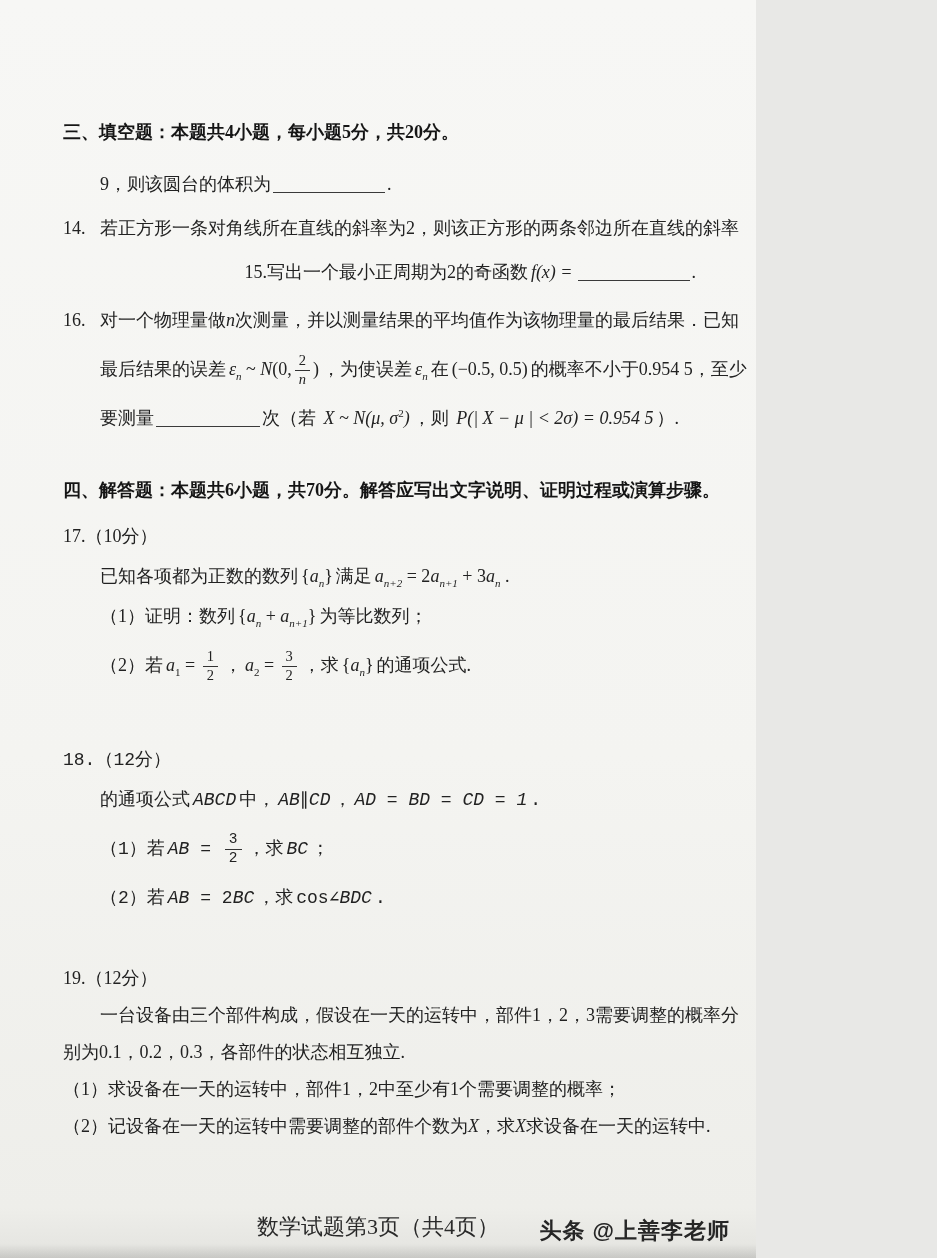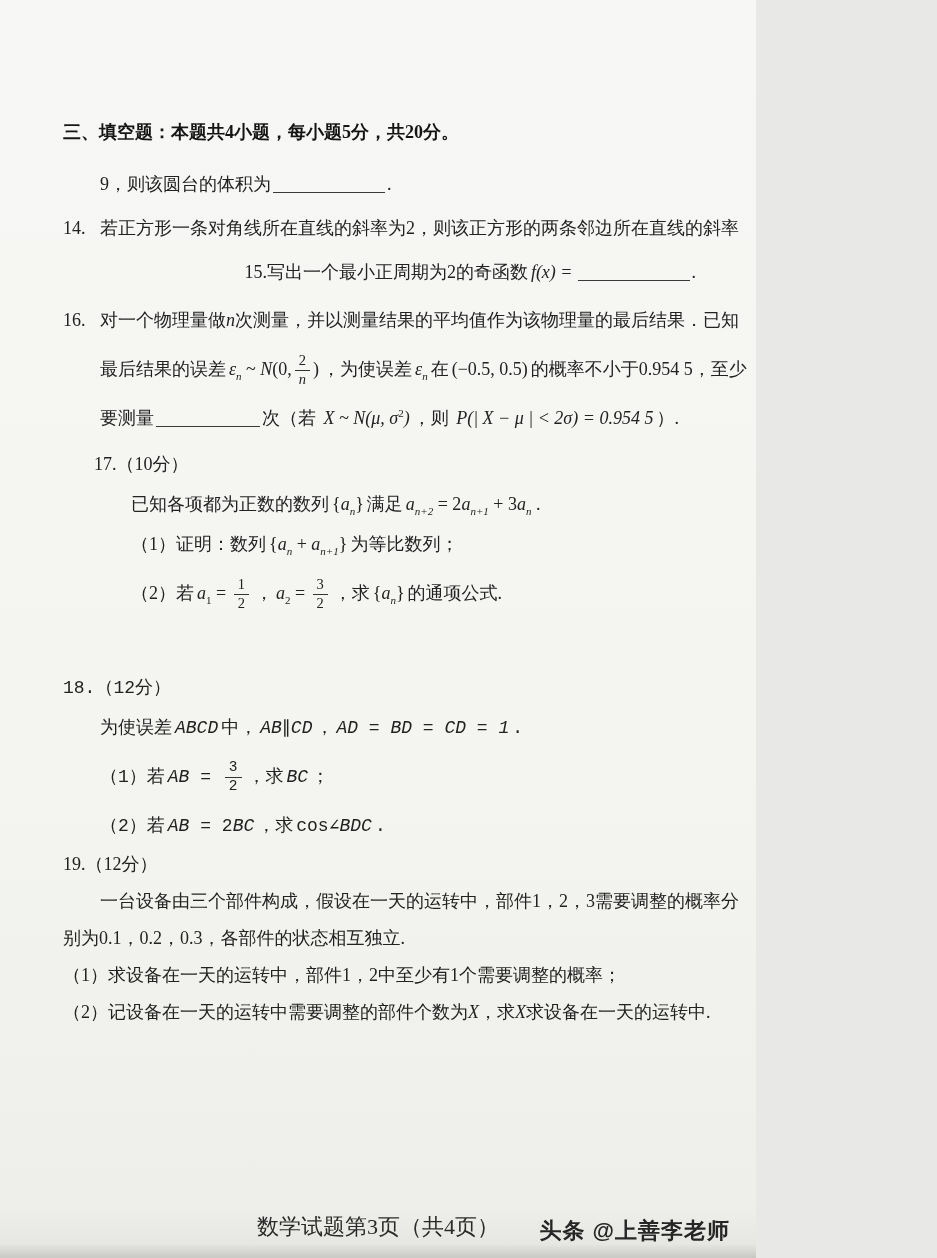--- a/index.html
+++ b/index.html
@@ -26,21 +26,21 @@
   sub { font-size:11px; line-height:0; }
   sup { font-size:11px; line-height:0; }
   .blank { display:inline-block; height:1.05em; border-bottom:1.5px solid #3a3a3a; vertical-align:-3px; margin:0 2px; }
   .w112 { width:112px; } .w58 { width:58px; } .w104 { width:104px; }
   .frac { display:inline-flex; flex-direction:column; align-items:center; font-size:14.5px; line-height:1.1; vertical-align:middle; margin:0 3px; }
   .frac .fn { border-bottom:1.2px solid #333; padding:0 4px 1px; }
   .frac .fd { padding-top:1px; }
   .sec { margin-top:0; }
   .q13 { margin-top:12px; } .q14 { margin-top:4px; } .q15 { margin-top:4px;text-align:right; } .q16 { margin-top:8px; }
   .sec4 { margin-top:32px; }
-  .q17 { margin-top:6px;margin-left:31px; } .q18 { margin-top:46px;font-family:Liberation Mono, monospace; } .q19 { }
+  .q17 { margin-top:6px; } .q18 { margin-top:46px;font-family:Liberation Mono, monospace; } .q19 { margin-top:42px; }
   .q19 .line { line-height:37px; }
   .footer { position:absolute; left:0; bottom:16px; width:100%; text-align:center; font-size:22px; color:#2a2a2a; }
   .watermark { position:absolute; right:26px; bottom:12px; font-size:22px; font-weight:700; color:#262626;
     font-family:"Liberation Sans","DejaVu Sans",sans-serif; letter-spacing:1px; }
 </style>
 </head>
 <body>
 
 <div class="page">
 
@@ -60,37 +60,38 @@
 
   <div class="q16">
     <div class="line"><span class="qnum">16.</span><span>对一个物理量做</span><span class="mi">n</span><span>次测量，并以测量结果的平均值作为该物理量的最后结果．已知</span></div>
     <div class="line cont tall"><span>最后结果的误差</span><span class="mr"><span class="mi">ε</span><sub class="mi">n</sub><span> ~ </span><span class="mi">N</span><span>(0,</span><span class="frac">
             <span class="fn">2</span>
             <span class="fd mi">n</span>
           </span><span>)</span></span><span>，为使误差</span><span class="mr"><span class="mi">ε</span><sub class="mi">n</sub></span><span>在</span><span class="mr">(−0.5, 0.5)</span><span>的概率不小于0.954 5，至少</span></div>
     <div class="line cont"><span>要测量</span><span class="blank w104"></span><span>次（若 </span><span class="mr"><span class="mi">X ~ N(μ, σ</span><sup>2</sup><span class="mi">)</span></span><span>，则 </span><span class="mi mr">P(| X − μ | &lt; 2σ) = 0.954 5</span><span>）.</span></div>
   </div>
 
+  <div class="line sec4"><span class="bold">四、解答题：</span><span class="bold">本题共6小题，共70分。解答应写出文字说明、证明过程或演算步骤。</span></div>
 
   <div class="q17">
     <div class="line">17.（10分）</div>
     <div class="line cont"><span>已知各项都为正数的数列</span><span class="mr"><span>{</span><span class="mi">a</span><sub class="mi">n</sub><span>}</span></span><span>满足</span><span class="mr"><span class="mi">a</span><sub class="mi">n+2</sub><span> = 2</span><span class="mi">a</span><sub class="mi">n+1</sub><span> + 3</span><span class="mi">a</span><sub class="mi">n</sub><span> .</span></span></div>
     <div class="line cont"><span>（1）</span><span>证明：数列</span><span class="mr"><span>{</span><span class="mi">a</span><sub class="mi">n</sub><span> + </span><span class="mi">a</span><sub class="mi">n+1</sub><span>}</span></span><span>为等比数列；</span></div>
     <div class="line cont tall"><span>（2）</span><span>若</span><span class="mr"><span class="mi">a</span><sub>1</sub><span> = </span><span class="frac">
             <span class="fn">1</span>
             <span class="fd">2</span>
           </span></span><span>，</span><span class="mr"><span class="mi">a</span><sub>2</sub><span> = </span><span class="frac">
             <span class="fn">3</span>
             <span class="fd">2</span>
           </span></span><span>，求</span><span class="mr"><span>{</span><span class="mi">a</span><sub class="mi">n</sub><span>}</span></span><span>的通项公式.</span></div>
   </div>
 
   <div class="q18">
     <div class="line">18.（12分）</div>
-    <div class="line cont"><span>为使误差</span><span class="mi mr">ABCD</span><span>中，</span><span class="mr"><span class="mi">AB</span><span>∥</span><span class="mi">CD</span></span><span>，</span><span class="mi mr">AD = BD = CD = 1</span><span>.</span></div>
+    <div class="line cont"><span>的通项公式</span><span class="mi mr">ABCD</span><span>中，</span><span class="mr"><span class="mi">AB</span><span>∥</span><span class="mi">CD</span></span><span>，</span><span class="mi mr">AD = BD = CD = 1</span><span>.</span></div>
     <div class="line cont tall"><span>（1）</span><span>若</span><span class="mr"><span class="mi">AB</span><span> = </span><span class="frac">
             <span class="fn">3</span>
             <span class="fd">2</span>
           </span></span><span>，求</span><span class="mi mr">BC</span><span>；</span></div>
     <div class="line cont"><span>（2）</span><span>若</span><span class="mr"><span class="mi">AB</span><span> = 2</span><span class="mi">BC</span></span><span>，求</span><span class="mr"><span>cos∠</span><span class="mi">BDC</span></span><span>.</span></div>
   </div>
 
   <div class="q19">
     <div class="line">19.（12分）</div>
     <div class="line cont">一台设备由三个部件构成，假设在一天的运转中，部件1，2，3需要调整的概率分</div>

